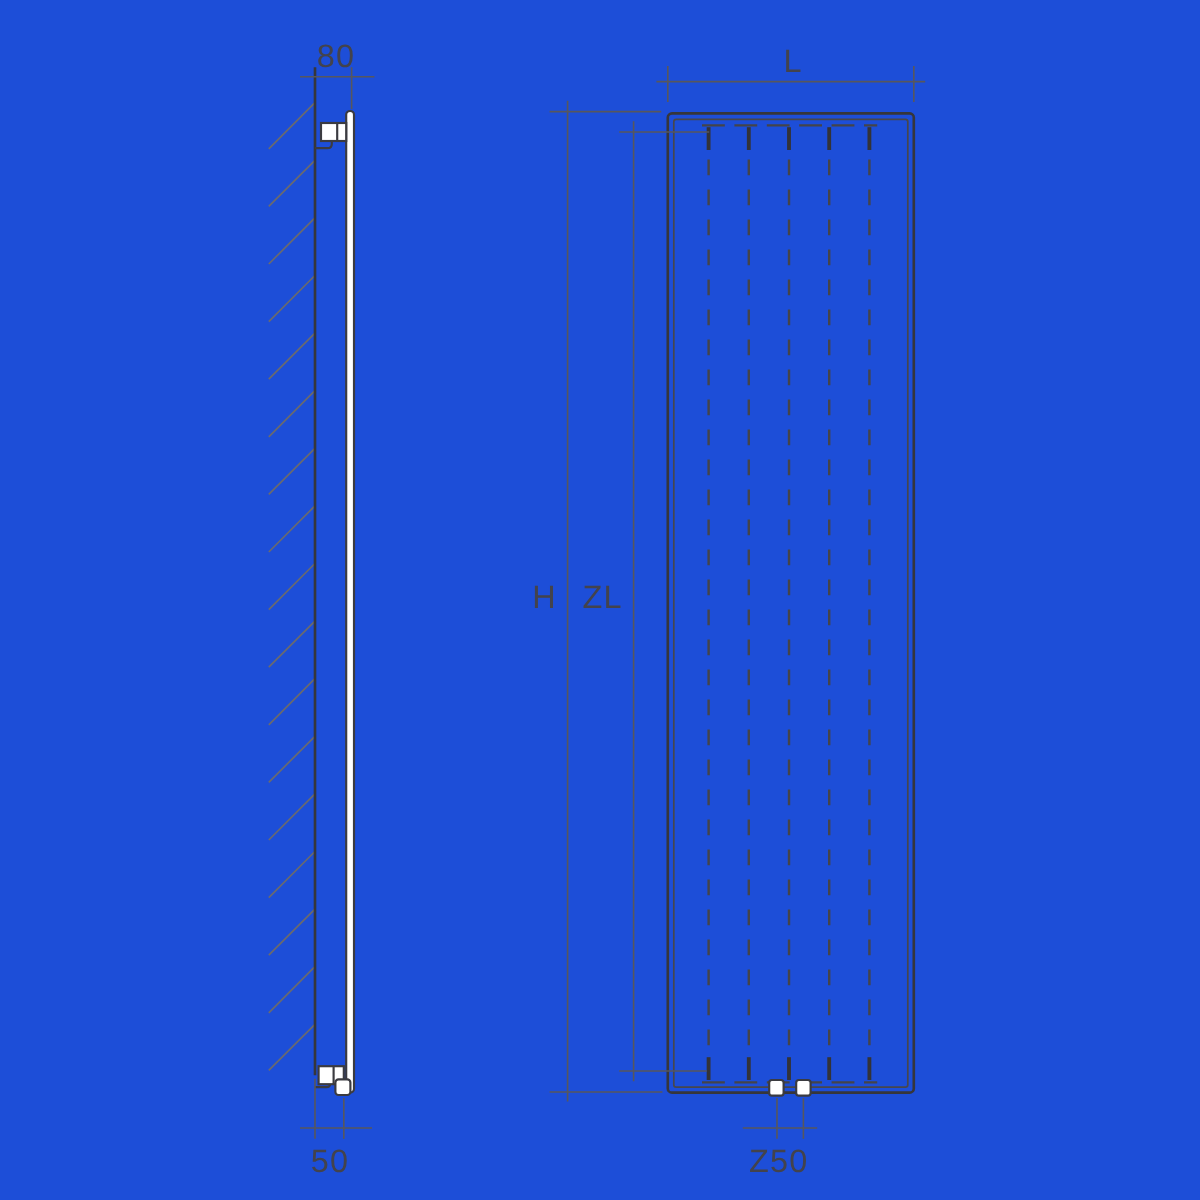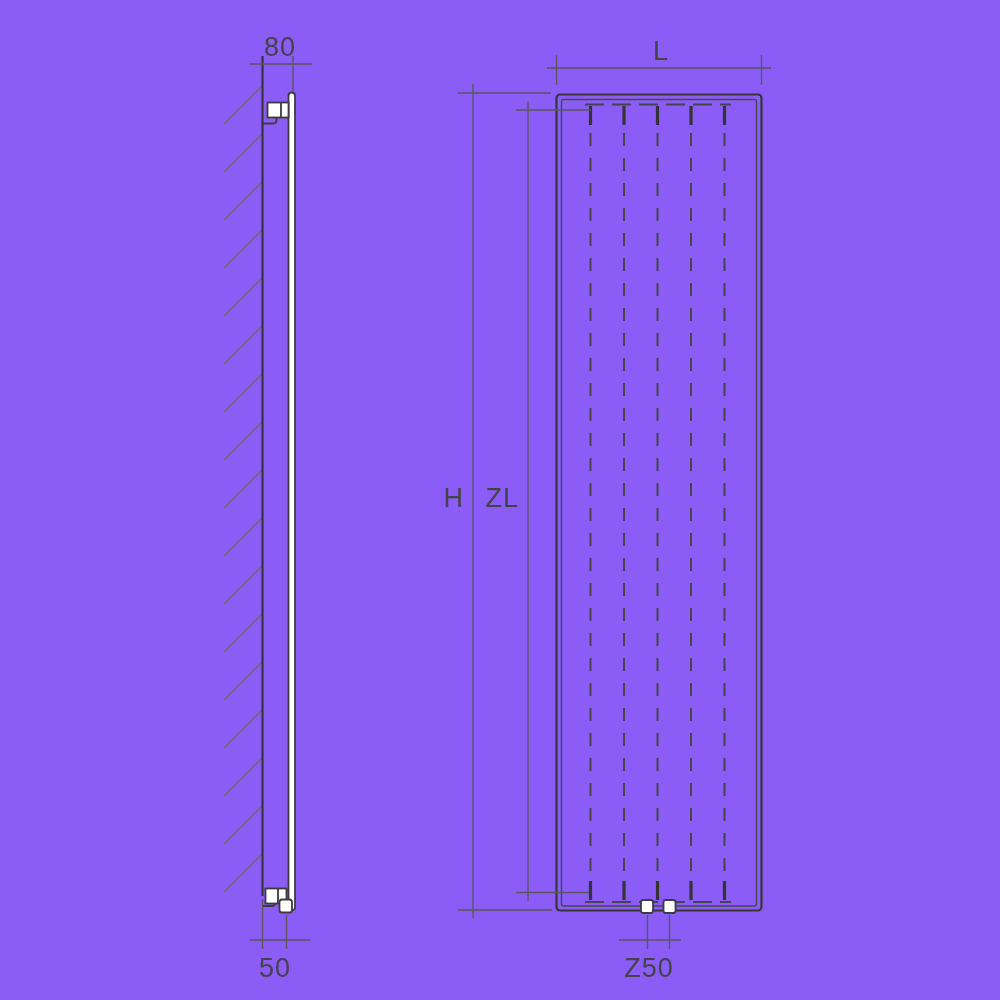--- a/index.html
+++ b/index.html
@@ -1,16 +1,16 @@
 <!DOCTYPE html>
 <html><head>
 <meta charset="utf-8">
 <style>
   html,body{margin:0;padding:0;background:#ffffff;}
-  .stage{position:relative;width:1000px;height:1000px;background:#8b5cf6;overflow:hidden;}
+  .stage{position:relative;width:1000px;height:1000px;background:#1d4ed8;overflow:hidden;}
   svg{display:block;}
   .part{stroke:#3b3b40;fill:none;stroke-width:1.8;stroke-linecap:butt;}
   .part-thick{stroke:#36363b;fill:none;stroke-width:2.2;}
   .part-thin{stroke:#47474c;fill:none;stroke-width:1.4;}
   .white-fill{fill:#ffffff;}
   .hatch{stroke:#6a6a6e;stroke-width:1.4;}
   .dim{stroke:#57575d;stroke-width:1.35;fill:none;}
   .hidden-line{stroke:#444449;stroke-width:2;fill:none;stroke-dasharray:13 12;}
   .hidden-line-h{stroke:#444449;stroke-width:2;fill:none;stroke-dasharray:19 8;}
   .weld-mark{stroke:#333338;stroke-width:3.2;fill:none;}

